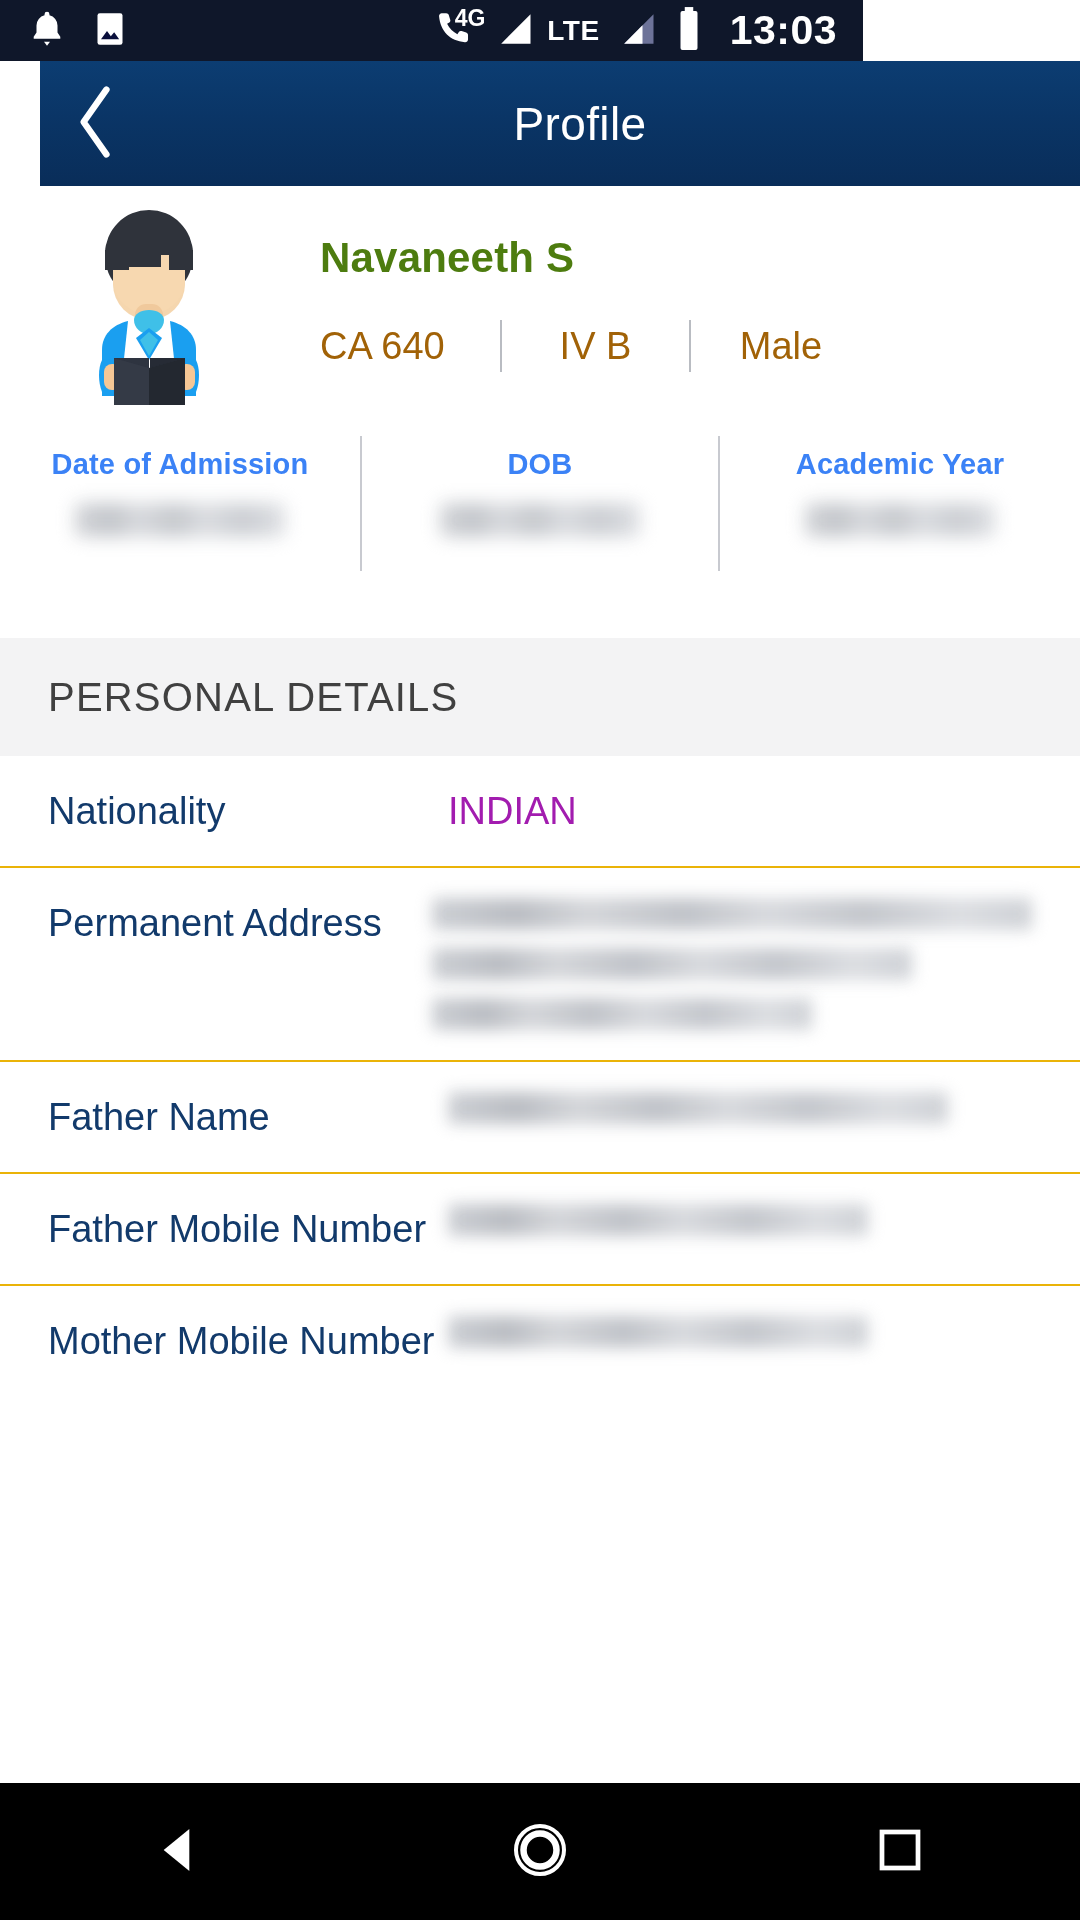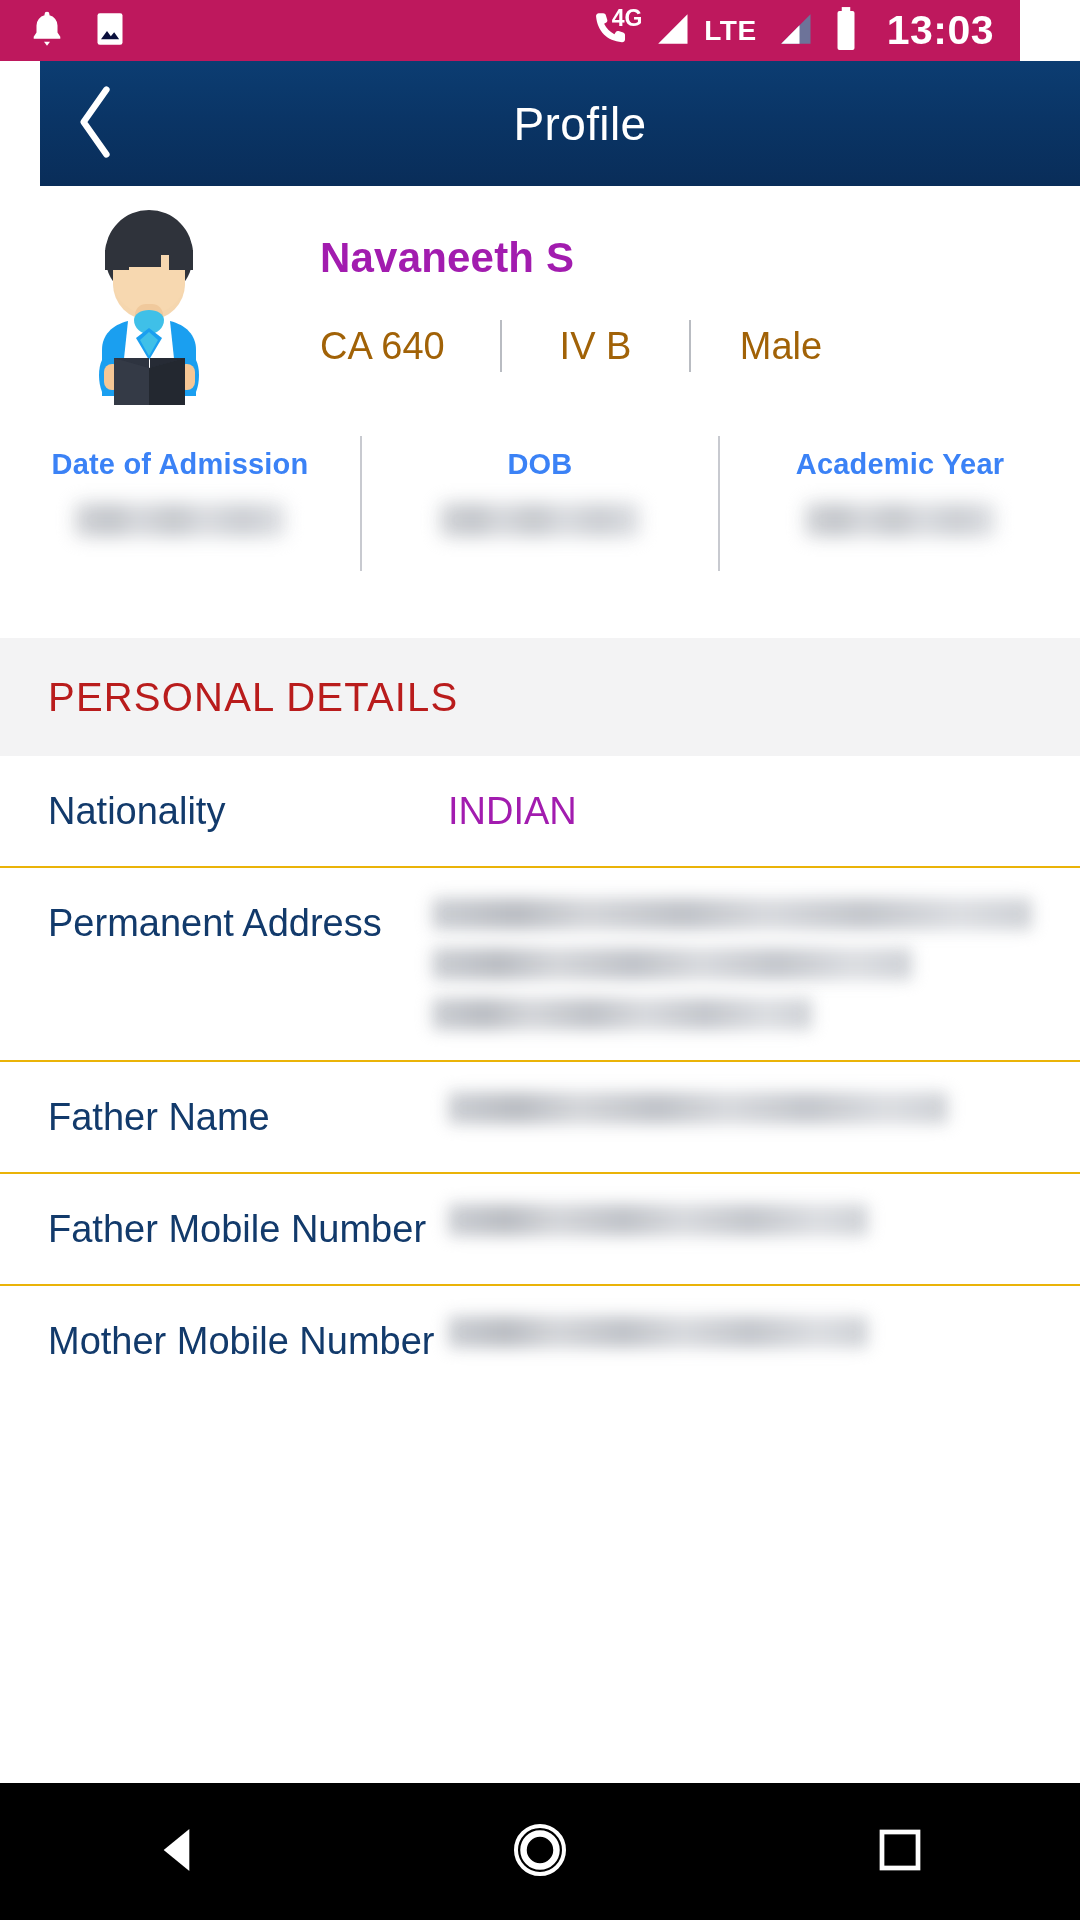--- a/index.html
+++ b/index.html
@@ -5,22 +5,22 @@
   * { margin:0; padding:0; box-sizing:border-box; }
   html, body {
     width:1080px; height:1920px;
     background:#ffffff;
     font-family:"Liberation Sans", sans-serif;
     overflow:hidden;
   }
 
   
   .statusbar{
-    position:absolute; top:0; left:0; width:1020px; height:61px;
-    background:#be185d;
+    position:absolute; top:0; left:0; width:863px; height:61px;
+    background:#0f172a;
     display:flex; align-items:center;
   }
   .sb-left{ display:flex; align-items:center; gap:22px; padding-left:26px; }
   .sb-right{ margin-left:auto; display:flex; align-items:center; gap:14px; padding-right:26px; }
   .sb-clock{
     color:#ffffff; font-size:41px; font-weight:700; letter-spacing:0.5px;
     padding-left:12px;
   }
 
   
@@ -43,21 +43,21 @@
   
   .profile-card{
     position:absolute; top:186px; left:0; width:1080px; height:452px;
     background:#ffffff;
   }
   .avatar-wrap{
     position:absolute; left:72px; top:24px; width:155px; height:195px;
   }
   .student-name{
     position:absolute; left:320px; top:48px;
-    color:#a21caf; font-size:42px; font-weight:700; letter-spacing:0.2px;
+    color:#4d7c0f; font-size:42px; font-weight:700; letter-spacing:0.2px;
   }
   .meta-row{
     position:absolute; left:320px; top:127px; width:700px; height:66px;
     display:flex; align-items:center;
   }
   .meta-cell{
     color:#a16207; font-size:38px; font-weight:400;
     display:flex; align-items:center; justify-content:center;
   }
   .meta-cell.c0{ width:180px; justify-content:flex-start; padding-left:0; }
@@ -87,21 +87,21 @@
   .stat-sep.s1{ left:360px; }
   .stat-sep.s2{ left:718px; }
 
   
   .section-band{
     position:absolute; top:638px; left:0; width:1080px; height:118px;
     background:#f3f3f4;
     display:flex; align-items:center;
   }
   .section-title{
-    padding-left:48px; color:#b91c1c; font-size:40px;
+    padding-left:48px; color:#404040; font-size:40px;
     font-weight:400; letter-spacing:1.2px;
   }
 
   
   .detail-list{
     position:absolute; top:756px; left:0; width:1080px; height:700px;
     background:#ffffff; overflow:hidden;
   }
   .detail-row{
     position:relative; display:flex; align-items:flex-start;

